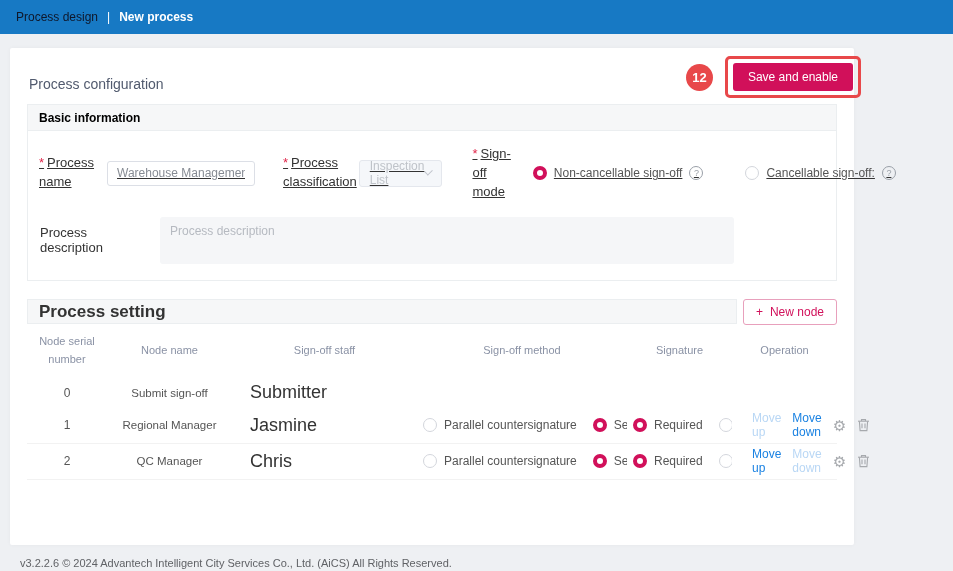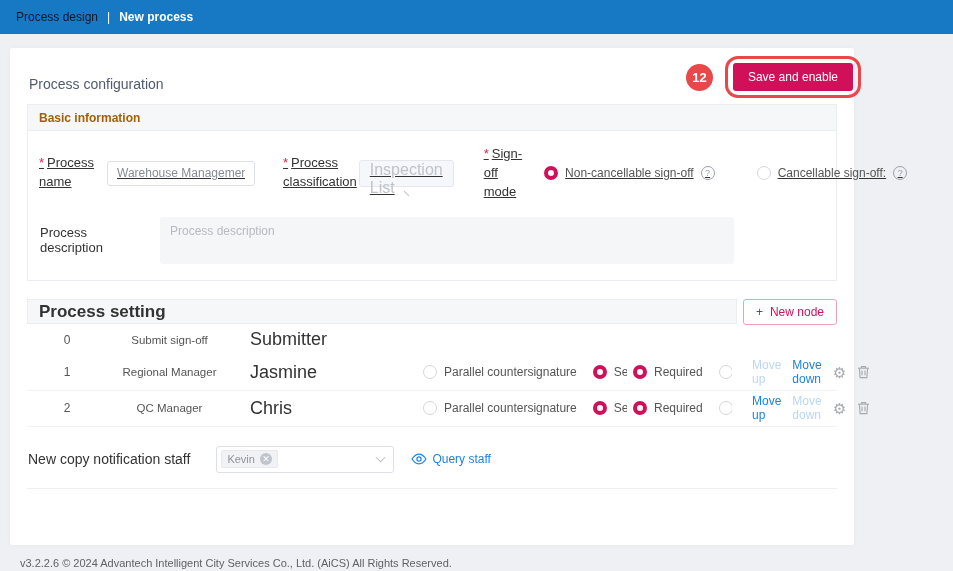--- a/index.html
+++ b/index.html
@@ -33,50 +33,50 @@
   }
   .annot-wrap {
     position: absolute; right: -7px; top: 8px;
     display: flex; align-items: center; gap: 12px;
   }
   .annot-circle {
     width: 27px; height: 27px; border-radius: 50%;
     background: #e8484a; color: #fff; font-size: 13px; font-weight: bold;
     display: flex; align-items: center; justify-content: center;
   }
-  .annot-rect { border: 3px solid #e8484a; border-radius: 13px; padding: 4px 5px; }
+  .annot-rect { border: 3px solid #e8484a; border-radius: 5px; padding: 4px 5px; }
   .save-btn {
     background: #d1105a; color: #fff; border: none; border-radius: 3px;
     font-size: 12px; padding: 7px 15px; cursor: pointer;
     font-family: "Liberation Sans", sans-serif;
   }
 
   
   .section { margin: 0 17px; border: 1px solid #ebeef0; }
   .section-band {
     background: #f6f7f8; border-bottom: 1px solid #ebeef0;
     height: 26px; line-height: 26px; padding-left: 11px;
-    font-weight: bold; font-size: 12px; color: #a16207;
+    font-weight: bold; font-size: 12px; color: #000000;
   }
   .basic-body { padding: 14px 10px 16px 11px; }
   .form-row { display: flex; align-items: center; text-decoration: underline; }
   .req { color: #e0264a; margin-right: 3px; }
   .f-label { font-size: 13px; color: #333; line-height: 1.45; }
   .lbl-name { width: 66px; }
   .lbl-class { width: 95px; margin-left: 28px; }
   .lbl-mode { width: 50px; margin-left: 30px; }
   .text-input {
     width: 148px; height: 25px; border: 1px solid #dcdfe6; border-radius: 3px;
     padding: 0 9px; font-size: 12px; color: #878c94; outline: none;
     font-family: "Liberation Sans", sans-serif; margin-left: 13px;
   }
   .select {
     height: 27px; background: #f5f7fa; border: 1px solid #e4e7ed; border-radius: 3px;
     display: flex; align-items: center; 
-    padding: 0 10px; color: #bfc3c9; font-size: 16px; flex-direction: column;
+    padding: 0 10px; color: #bfc3c9; font-size: 12px;
   }
   .sel-class { width: 180px; margin-left: 2px; }
   .chev {
     width: 7px; height: 7px; border-right: 1.5px solid #c0c4cc; border-bottom: 1.5px solid #c0c4cc;
     transform: rotate(45deg); margin-top: -4px;
   }
   .radio-group { display: flex; align-items: center; gap: 42px; margin-left: 22px; }
   .radio-item { display: flex; align-items: center; gap: 7px; font-size: 12px; color: #555; white-space: nowrap; }
   .radio-sel { width: 14px; height: 14px; border: 4px solid #d1105a; border-radius: 50%; background: #fff; flex: 0 0 auto; }
   .radio-un  { width: 14px; height: 14px; border: 1.5px solid #d3d6dc; border-radius: 50%; background: #fff; flex: 0 0 auto; }
@@ -213,20 +213,28 @@
 
   <div class="ps-wrap">
     <div class="ps-head">
       <div class="ps-band">Process setting</div>
       <button class="new-node-btn">
         <span>+</span>
         <span>New node</span>
       </button>
     </div>
 
+    <div class="grid t-head">
+      <div class="hdr-serial">Node serial number</div>
+      <div>Node name</div>
+      <div>Sign-off staff</div>
+      <div>Sign-off method</div>
+      <div>Signature</div>
+      <div>Operation</div>
+    </div>
 
     <div class="grid t-row t-row0">
       <div class="c-serial">0</div>
       <div class="c-node">Submit sign-off</div>
       <div class="c-staff">Submitter</div>
       <div></div>
         <div></div>
         <div></div>
     </div>
 
@@ -306,35 +314,16 @@
                 <path d="M4.5 3V1.6h4V3"></path>
                 <path d="M2.4 3.4l.7 9.2h6.8l.7-9.2"></path>
                 <path d="M5 5.5v4.8M8 5.5v4.8"></path>
               </g>
             </svg>
         </span>
       </div>
     </div>
   </div>
 
-  <div class="copy-row">
-    <span class="copy-label">New copy notification staff</span>
-    <div class="copy-select">
-      <span class="tag">
-        <span>Kevin</span>
-        <span class="tag-close">✕</span>
-      </span>
-      <span class="chev"></span>
-    </div>
-    <span class="query-link">
-      <svg width="16" height="12" viewBox="0 0 16 12">
-          <g fill="none" stroke="#1a82e2" stroke-width="1.2">
-            <path d="M1 6c2.2-3.3 4.6-4.9 7-4.9S12.8 2.7 15 6c-2.2 3.3-4.6 4.9-7 4.9S3.2 9.3 1 6z"></path>
-            <circle cx="8" cy="6" r="2.1"></circle>
-          </g>
-        </svg>
-      <span>Query staff</span>
-    </span>
-  </div>
 
 </div>
 
 <div class="footer">v3.2.2.6 © 2024 Advantech Intelligent City Services Co., Ltd. (AiCS) All Rights Reserved.</div>
 
 </body></html>

